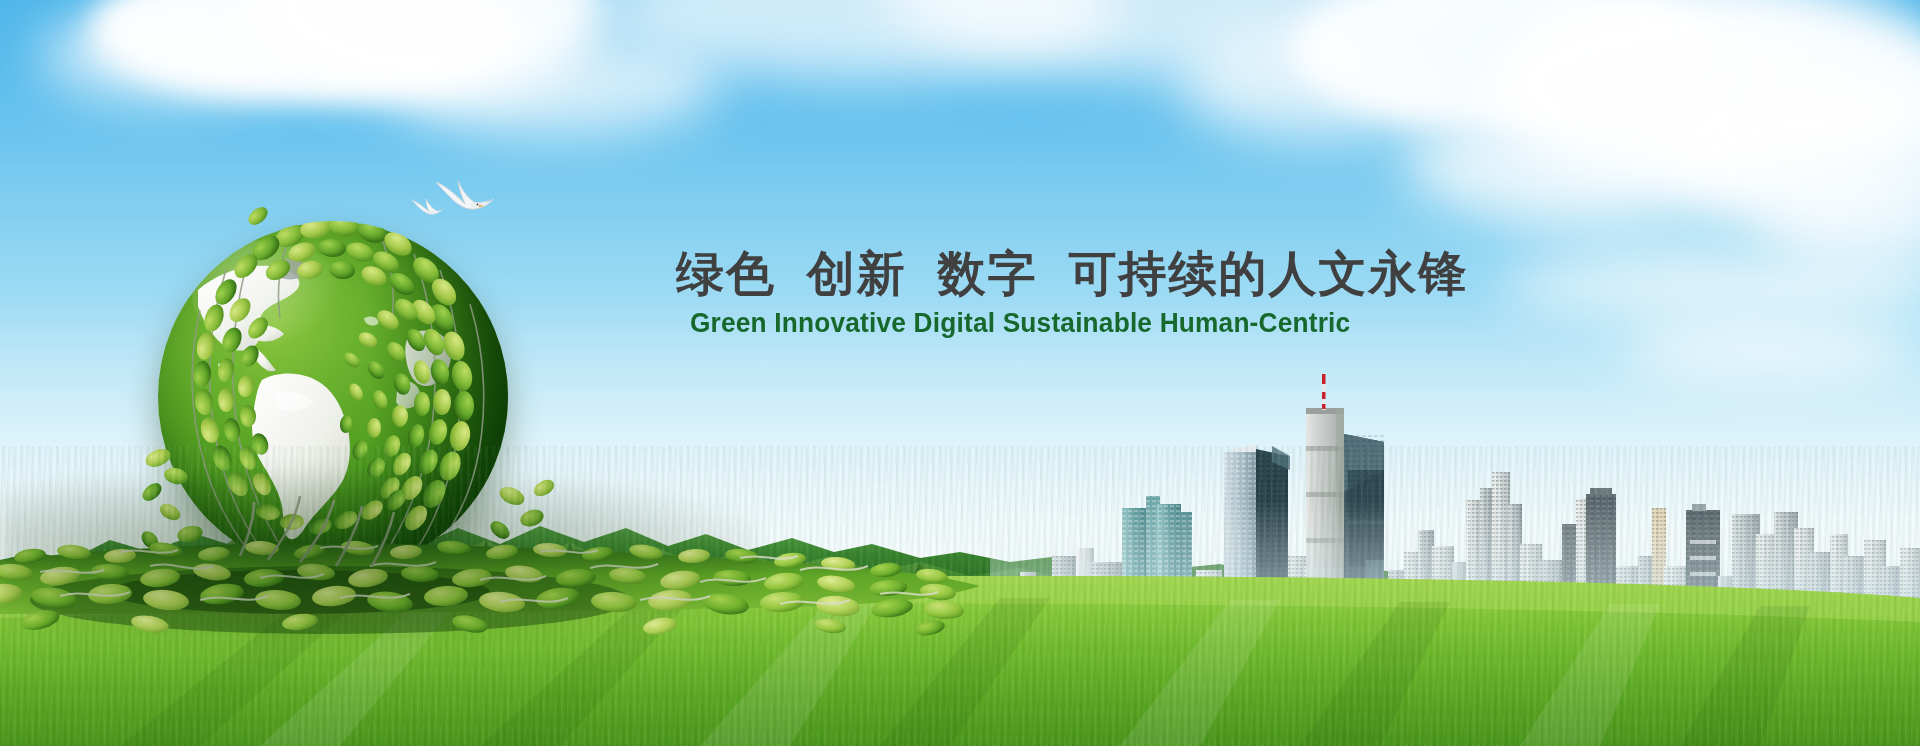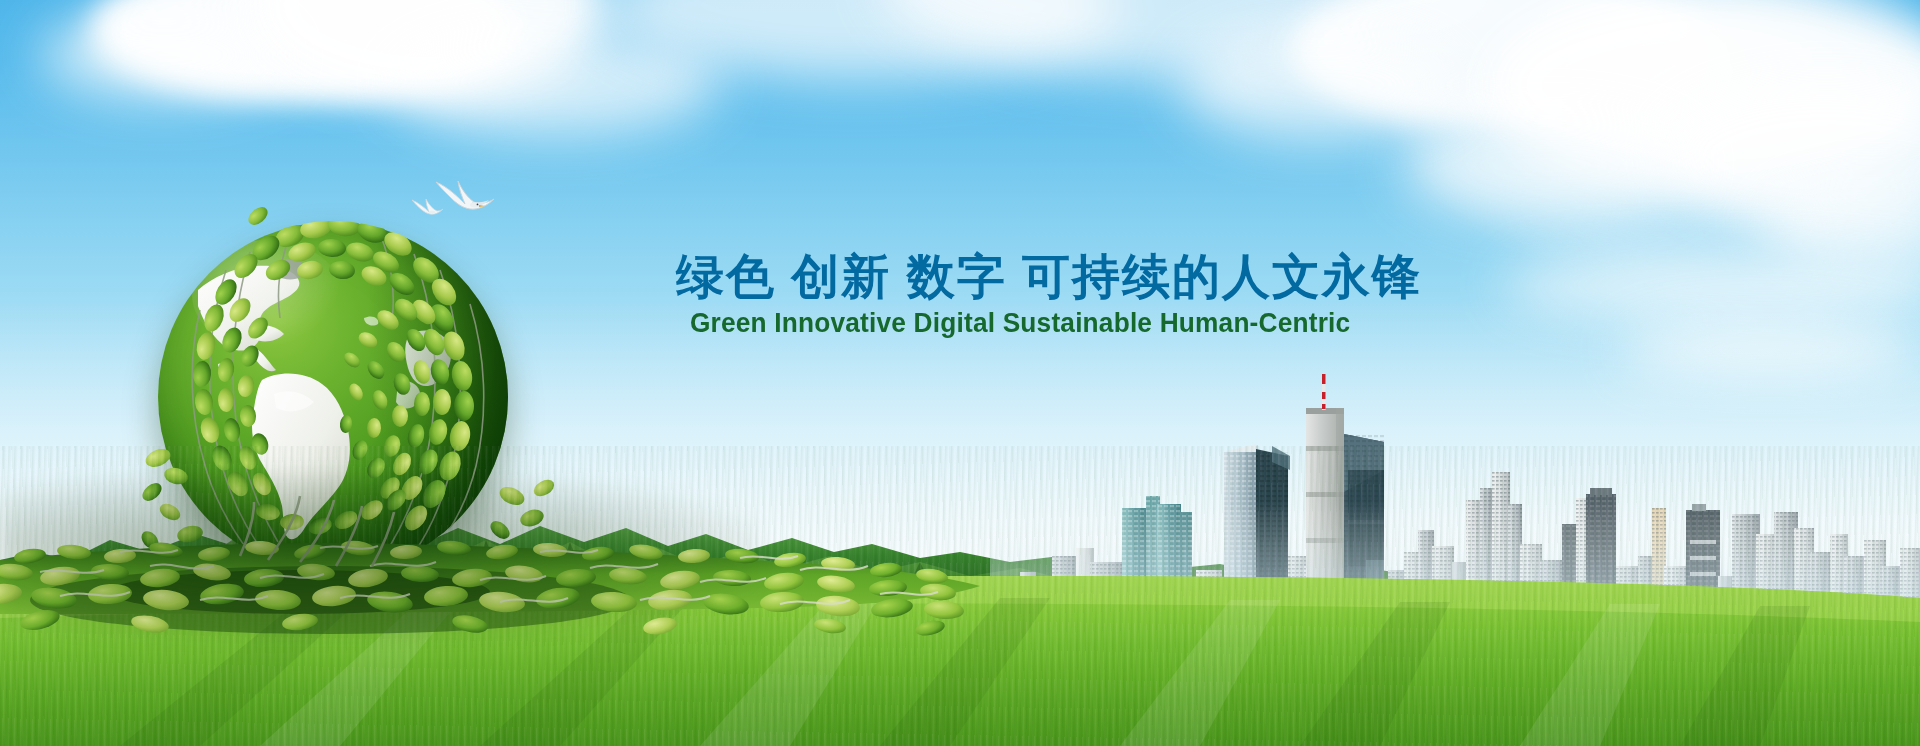--- a/index.html
+++ b/index.html
@@ -124,26 +124,26 @@
     filter:blur(8px);
   }
 
   
   .headline{
     position:absolute; left:676px; top:252px; width:620px;
     text-align:center;
     z-index:40;
   }
   .headline .cn{
-    font-family:Liberation Sans, sans-serif;
+    font-family:Liberation Mono, monospace;
     font-weight:bold;
     font-size:48px;
     line-height:1.06;
     letter-spacing:2px;
-    color:#0369a1;
+    color:#404040;
     white-space:nowrap;
   }
   .headline .en{
     margin-top:5px;
     font-family:"Liberation Sans","DejaVu Sans",sans-serif;
     font-weight:bold;
     font-size:27.5px;
     line-height:1.1;
     letter-spacing:.2px;
     color:#16682c;

